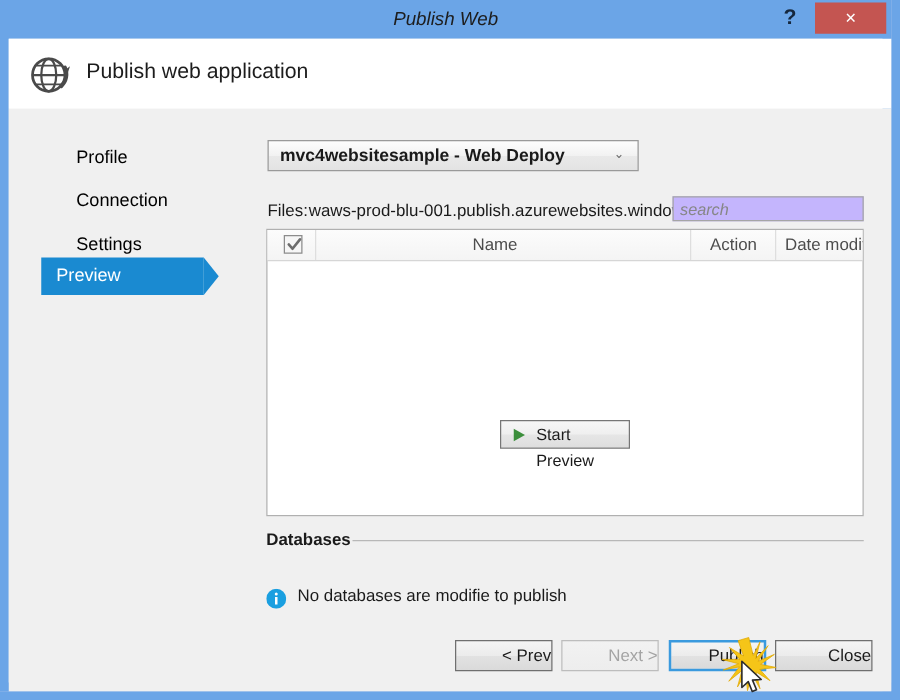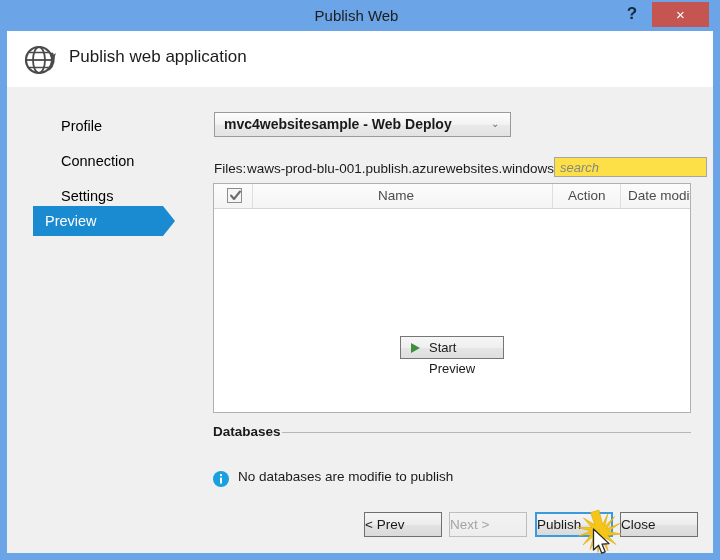--- a/index.html
+++ b/index.html
@@ -36,20 +36,21 @@
     background: #6ba5e7;
   }
   .titlebar-text {
     position: absolute;
     left: 0; top: 0;
     width: 713px; height: 31px;
     line-height: 31px;
     text-align: center;
     font-size: 15px;
     color: #1d1d1d;
+    font-style: italic;
   }
   .help-btn {
     position: absolute;
     right: 67px; top: 0px;
     width: 28px; height: 28px;
     line-height: 28px;
     text-align: center;
     font-size: 17px;
     font-weight: bold;
     color: #15273d;
@@ -172,23 +173,22 @@
     position: absolute;
     left: 45px; top: 74px;
     font-size: 13.5px;
     color: #1a1a1a;
     white-space: nowrap;
   }
   .search-box {
     position: absolute;
     left: 336px; top: 70px;
     width: 153px; height: 20px;
-    background: #fde047;
+    background: #c4b5fd;
     border: 1px solid #a5a5a5;
-    margin-left: 16px;
   }
   .search-box input {
     width: 100%; height: 100%;
     border: 0; outline: 0;
     padding: 0 5px;
     font-family: "Liberation Sans", sans-serif;
     font-size: 13px;
     background: transparent;
     color: #1a1a1a;
   }
@@ -296,21 +296,21 @@
     left: 7px; top: 506px;
     width: 706px; height: 47px;
   }
   .btn {
     position: absolute;
     top: 6px;
     width: 78px; height: 25px;
     background: linear-gradient(to bottom, #f4f4f4 0%, #ececec 50%, #e2e2e2 51%, #dadada 100%);
     border: 1px solid #6f6f6f;
     line-height: 23px;
-    text-align: left;
+    text-align: right;
     font-size: 13.5px;
     color: #1a1a1a;
     cursor: pointer;
   }
   .btn.disabled {
     color: #a4a4a4;
     border-color: #bdbdbd;
     background: linear-gradient(to bottom, #f2f2f2 0%, #ededed 100%);
     cursor: default;
   }

